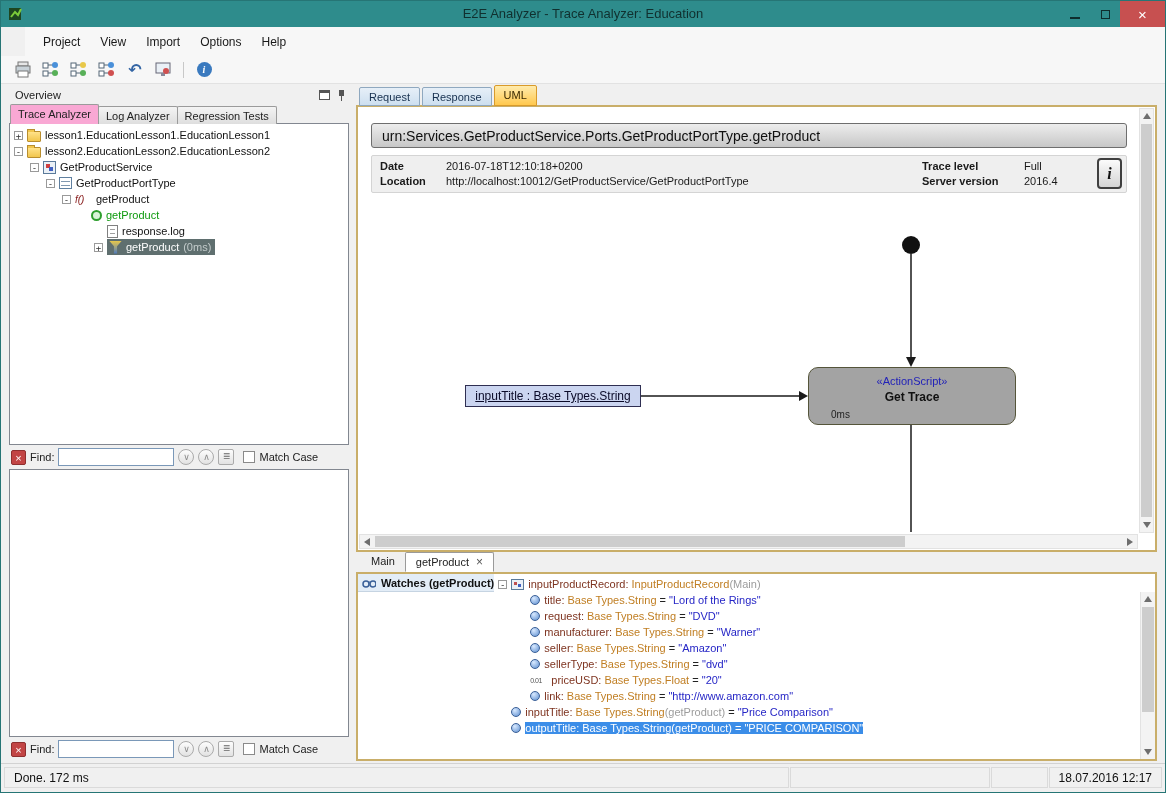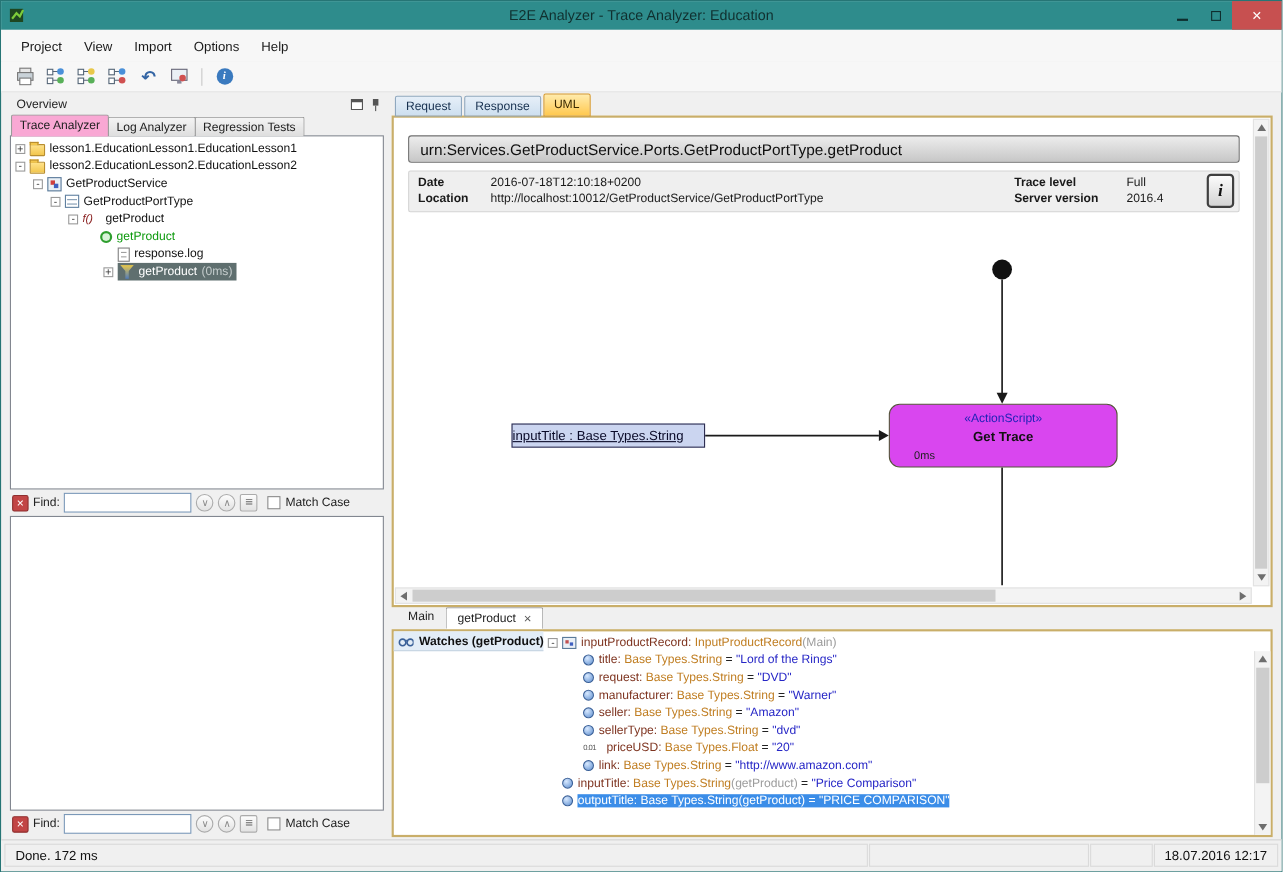--- a/index.html
+++ b/index.html
@@ -11,21 +11,21 @@
   .titlebar { height:26px; background:#2E8C8C; display:flex; align-items:center; position:relative; flex:none; }
   .app-icon { margin-left:7px; display:flex; z-index:2; }
   .tb-title { position:absolute; left:130px; right:130px; text-align:center; font-size:13px; color:#10302F; line-height:26px; white-space:nowrap; }
   .tb-buttons { margin-left:auto; display:flex; height:100%; z-index:2; }
   .tb-btn { width:30px; display:flex; align-items:center; justify-content:center; color:#0E2E2E; }
   .glyph-min { width:10px; border-bottom:2px solid #0E2E2E; margin-top:8px; }
   .glyph-max { width:9px; height:9px; border:1px solid #0E2E2E; }
   .tb-close { width:45px; background:#C75050; color:#FFF; font-size:15px; }
 
   
-  .menubar { height:29px; background:#F7F7F7; display:flex; align-items:center; padding-left:8px; flex:none; color:#1A1A1A; }
+  .menubar { height:29px; background:#F7F7F7; display:flex; align-items:center; padding-left:8px; flex:none; color:#1A1A1A;margin-left:24px; }
   .menu-item { padding:5px 10px; }
   .toolbar { height:28px; background:#F7F7F7; display:flex; align-items:center; padding-left:12px; gap:8px; flex:none; border-bottom:1px solid #E2E2E2; }
   .tbtn { width:20px; height:20px; display:flex; align-items:center; justify-content:center; }
   .tsep { width:1px; height:16px; background:#C8C8C8; margin:0 2px; }
   .undo-glyph { color:#3465A4; font-size:16px; font-weight:bold; }
   .info-circ { width:15px; height:15px; border-radius:50%; background:#3A7ABF; color:#FFF; font-size:10px; font-weight:bold; font-family:"Liberation Serif",serif; font-style:italic; display:flex; align-items:center; justify-content:center; }
 
   
   .content { flex:1; display:flex; padding:2px 8px; gap:7px; min-height:0; }
   .left { width:340px; flex:none; display:flex; flex-direction:column; min-height:0; }
@@ -87,25 +87,25 @@
   .umlpanel { height:447px; flex:none; border:2px solid #C9AE69; background:#FFF; position:relative; margin-top:-1px; }
   .uml-canvas { position:absolute; left:3px; top:3px; right:18px; bottom:18px; overflow:hidden; background:#FFF; }
   .uml-title-box { margin:13px 10px 0; height:25px; line-height:24px; padding:0 10px; background:linear-gradient(#EDEDED,#C7C7C7); border:1px solid #6E6E6E; border-radius:3px; font-size:14px; color:#0F0F0F; white-space:nowrap; overflow:hidden; }
   .uml-info { margin:7px 10px 0; position:relative; background:#EFEFEF; border:1px solid #D4D4D4; border-radius:2px; padding:3px 44px 3px 8px; display:grid; grid-template-columns:62px 1fr 98px 58px; column-gap:4px; font-size:11px; line-height:15px; color:#1A1A1A; }
   .uml-info .lbl { font-weight:bold; }
   .info-btn { position:absolute; right:4px; top:2px; width:25px; height:31px; border:2px solid #3F3F3F; border-radius:4px; background:linear-gradient(#FBFBFB,#D4D4D4); font-family:"Liberation Serif",serif; font-style:italic; font-weight:bold; font-size:16px; text-align:center; line-height:27px; color:#111; }
   .diagram { position:absolute; left:0; right:0; top:85px; bottom:0; }
   .dsvg { position:absolute; left:0; top:0; }
   .dsvg line { stroke:#1A1A1A; stroke-width:1.5; }
   .dsvg polygon { fill:#1A1A1A; }
-  .activity-box { position:absolute; left:447px; top:172px; width:208px; height:58px; background:#d946ef; border:1px solid #55553A; border-radius:10px; text-align:center; padding-top:7px; }
+  .activity-box { position:absolute; left:447px; top:172px; width:208px; height:58px; background:#a3a3a3; border:1px solid #55553A; border-radius:10px; text-align:center; padding-top:7px; }
   .stereo { font-size:11px; color:#2222B8; }
   .aname { font-size:12px; font-weight:bold; color:#111; margin-top:3px; }
   .adur { position:absolute; left:22px; bottom:4px; font-size:10px; color:#222; }
-  .obj-label { position:absolute; left:104px; top:190px; width:176px; height:22px; background:#CBD5F0; border:1px solid #2F2F52; font-size:12px; line-height:20px; text-align:left; text-decoration:underline; color:#0A0A28; white-space:nowrap; }
+  .obj-label { position:absolute; left:104px; top:190px; width:176px; height:22px; background:#CBD5F0; border:1px solid #2F2F52; font-size:12px; line-height:20px; text-align:center; text-decoration:underline; color:#0A0A28; white-space:nowrap; }
 
   
   .vscroll { position:absolute; right:1px; top:1px; bottom:17px; width:15px; background:#F3F3F3; border:1px solid #E2E2E2; }
   .hscroll { position:absolute; left:1px; bottom:1px; right:17px; height:15px; background:#F3F3F3; border:1px solid #E2E2E2; }
   .arr { position:absolute; width:0; height:0; }
   .arr-up { left:3px; top:4px; border-left:4px solid transparent; border-right:4px solid transparent; border-bottom:6px solid #6E6E6E; }
   .arr-dn { left:3px; bottom:4px; border-left:4px solid transparent; border-right:4px solid transparent; border-top:6px solid #6E6E6E; }
   .arr-lf { left:4px; top:3px; border-top:4px solid transparent; border-bottom:4px solid transparent; border-right:6px solid #6E6E6E; }
   .arr-rt { right:4px; top:3px; border-top:4px solid transparent; border-bottom:4px solid transparent; border-left:6px solid #6E6E6E; }
   .vthumb { position:absolute; left:1px; right:1px; top:15px; bottom:15px; background:#CDCDCD; }

